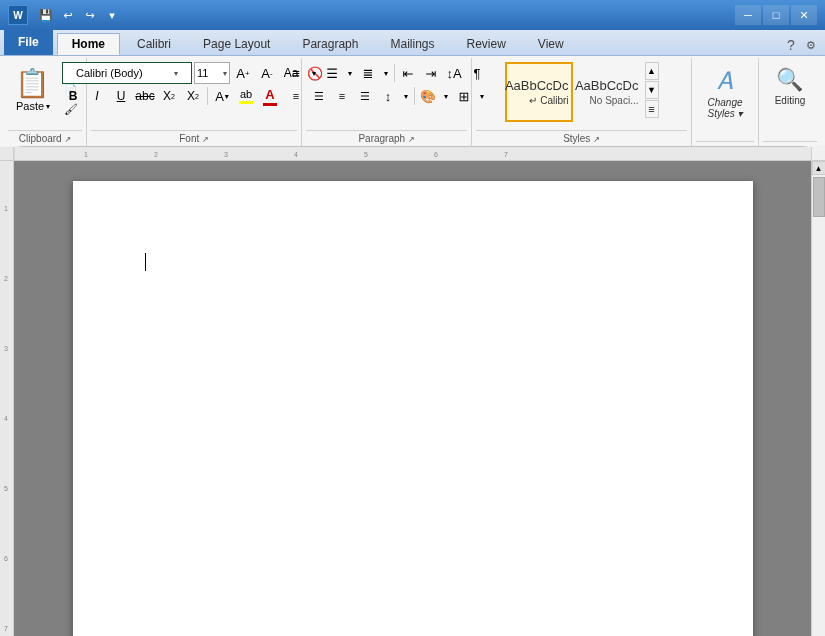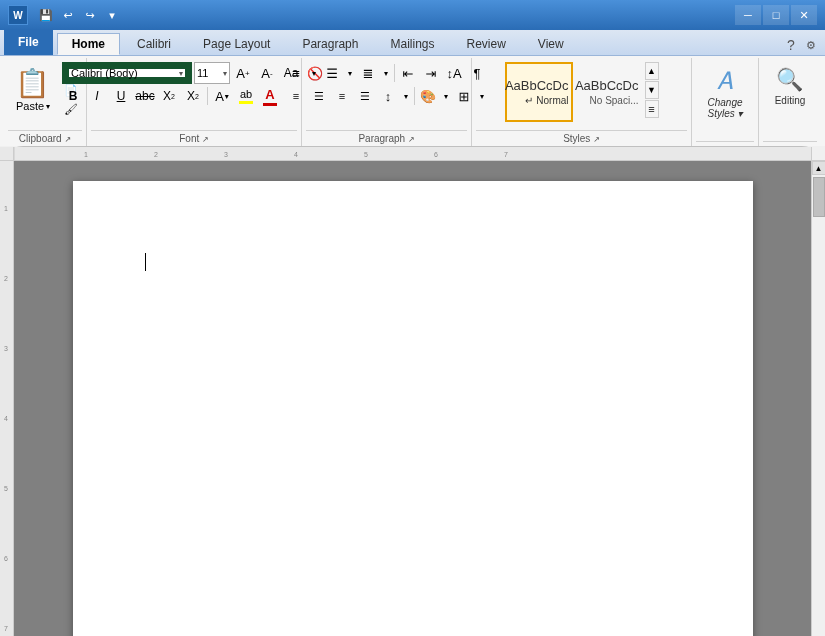--- a/index.html
+++ b/index.html
@@ -104,22 +104,22 @@
     .small-btns { display: flex; flex-direction: column; gap: 1px; justify-content: center; }
     .small-btn {
       width: 22px; height: 18px; background: transparent; border: 1px solid transparent;
       cursor: pointer; display: flex; align-items: center; justify-content: center; font-size: 11px;
     }
 
     
     .font-group .group-content { flex-direction: column; gap: 1px; }
     .font-row { display: flex; align-items: center; gap: 2px; }
     .font-selector {
-      width: 130px; height: 22px; border: 7px solid #14532d; background: white;
-      font-size: 11px; padding: 0 2px; cursor: pointer; display: flex; align-items: center;
+      width: 130px; height: 22px; border: 1px solid #14532d; background: white;
+      font-size: 11px; padding: 0 13px; cursor: pointer; display: flex; align-items: center;
       justify-content: space-between;
     }
     .size-selector {
       width: 36px; height: 22px; border: 1px solid #aaa; background: white;
       font-size: 11px; padding: 0 2px; cursor: pointer; display: flex; align-items: center;
       justify-content: space-between;
     }
     .dropdown-arrow { font-size: 8px; color: #555; }
     .format-btn {
       width: 22px; height: 22px; background: transparent; border: 1px solid transparent;
@@ -335,21 +335,21 @@
         </div>
       </div>
       <div class="group-label">Paragraph <span style="font-size:8px;">↗</span></div>
     </div>
 
     <div class="ribbon-group styles-group" style="min-width:220px;">
       <div class="group-content">
 
         <div class="style-box active">
           <div class="style-preview" style="font-size:13px;color:#333;">AaBbCcDc</div>
-          <div class="style-name" style="color:#333;">↵ Normal</div>
+          <div class="style-name" style="color:#333;">↵ Calibri</div>
         </div>
 
         <div class="style-box">
           <div class="style-preview" style="font-size:13px;color:#333;">AaBbCcDc</div>
           <div class="style-name" style="color:#555;">No Spaci...</div>
         </div>
 
 
         <div class="styles-scroll">
           <button class="scroll-btn">▲</button>

